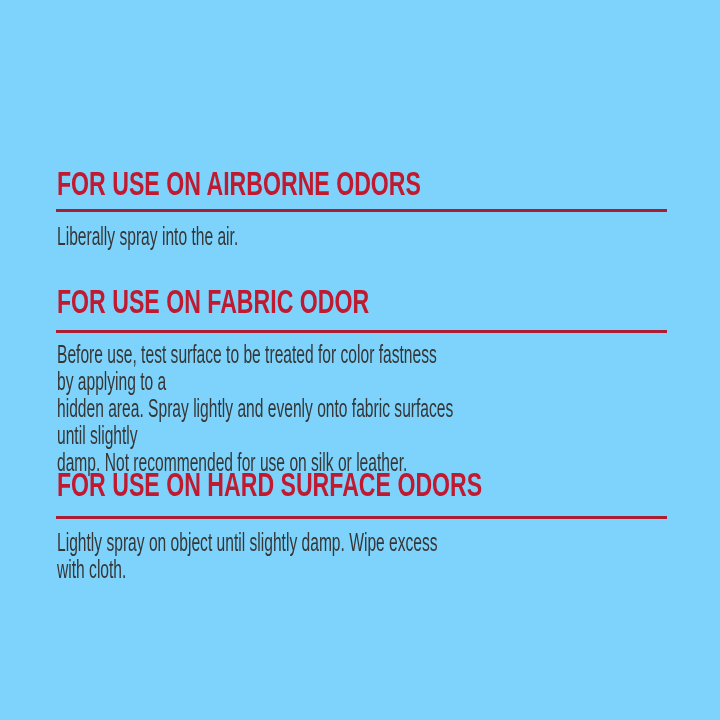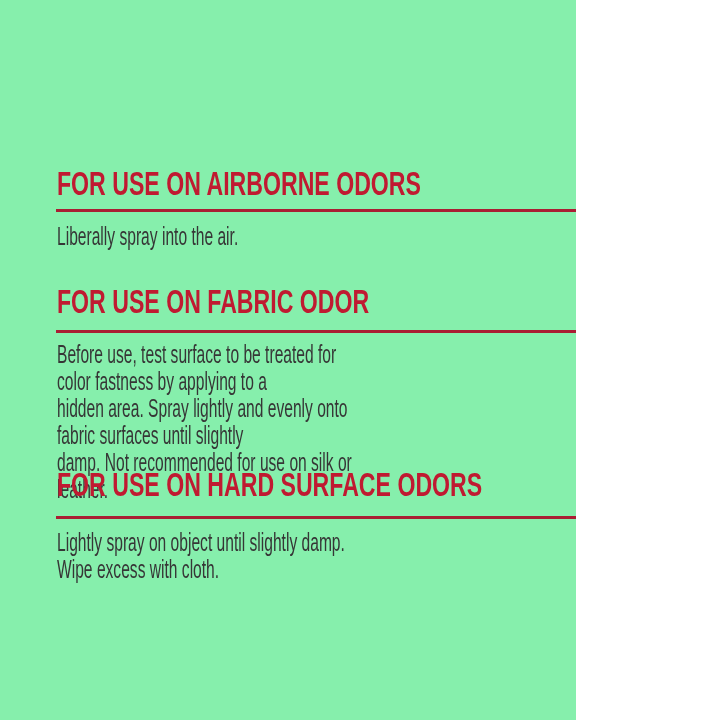--- a/index.html
+++ b/index.html
@@ -2,23 +2,23 @@
 <html><head>
 <meta charset="utf-8">
 <style>
   html, body {
     margin: 0;
     padding: 0;
     background: #ffffff;
   }
   .canvas {
     position: relative;
-    width: 576px;
+    width: 720px;
     height: 720px;
-    background: #86efac;
+    background: #7dd3fc;
     overflow: hidden;
     font-family: "Liberation Sans", sans-serif;
   }
   .section-heading {
     position: absolute;
     left: 57px;
     margin: 0;
     font-size: 34px;
     line-height: 34px;
     font-weight: 700;

